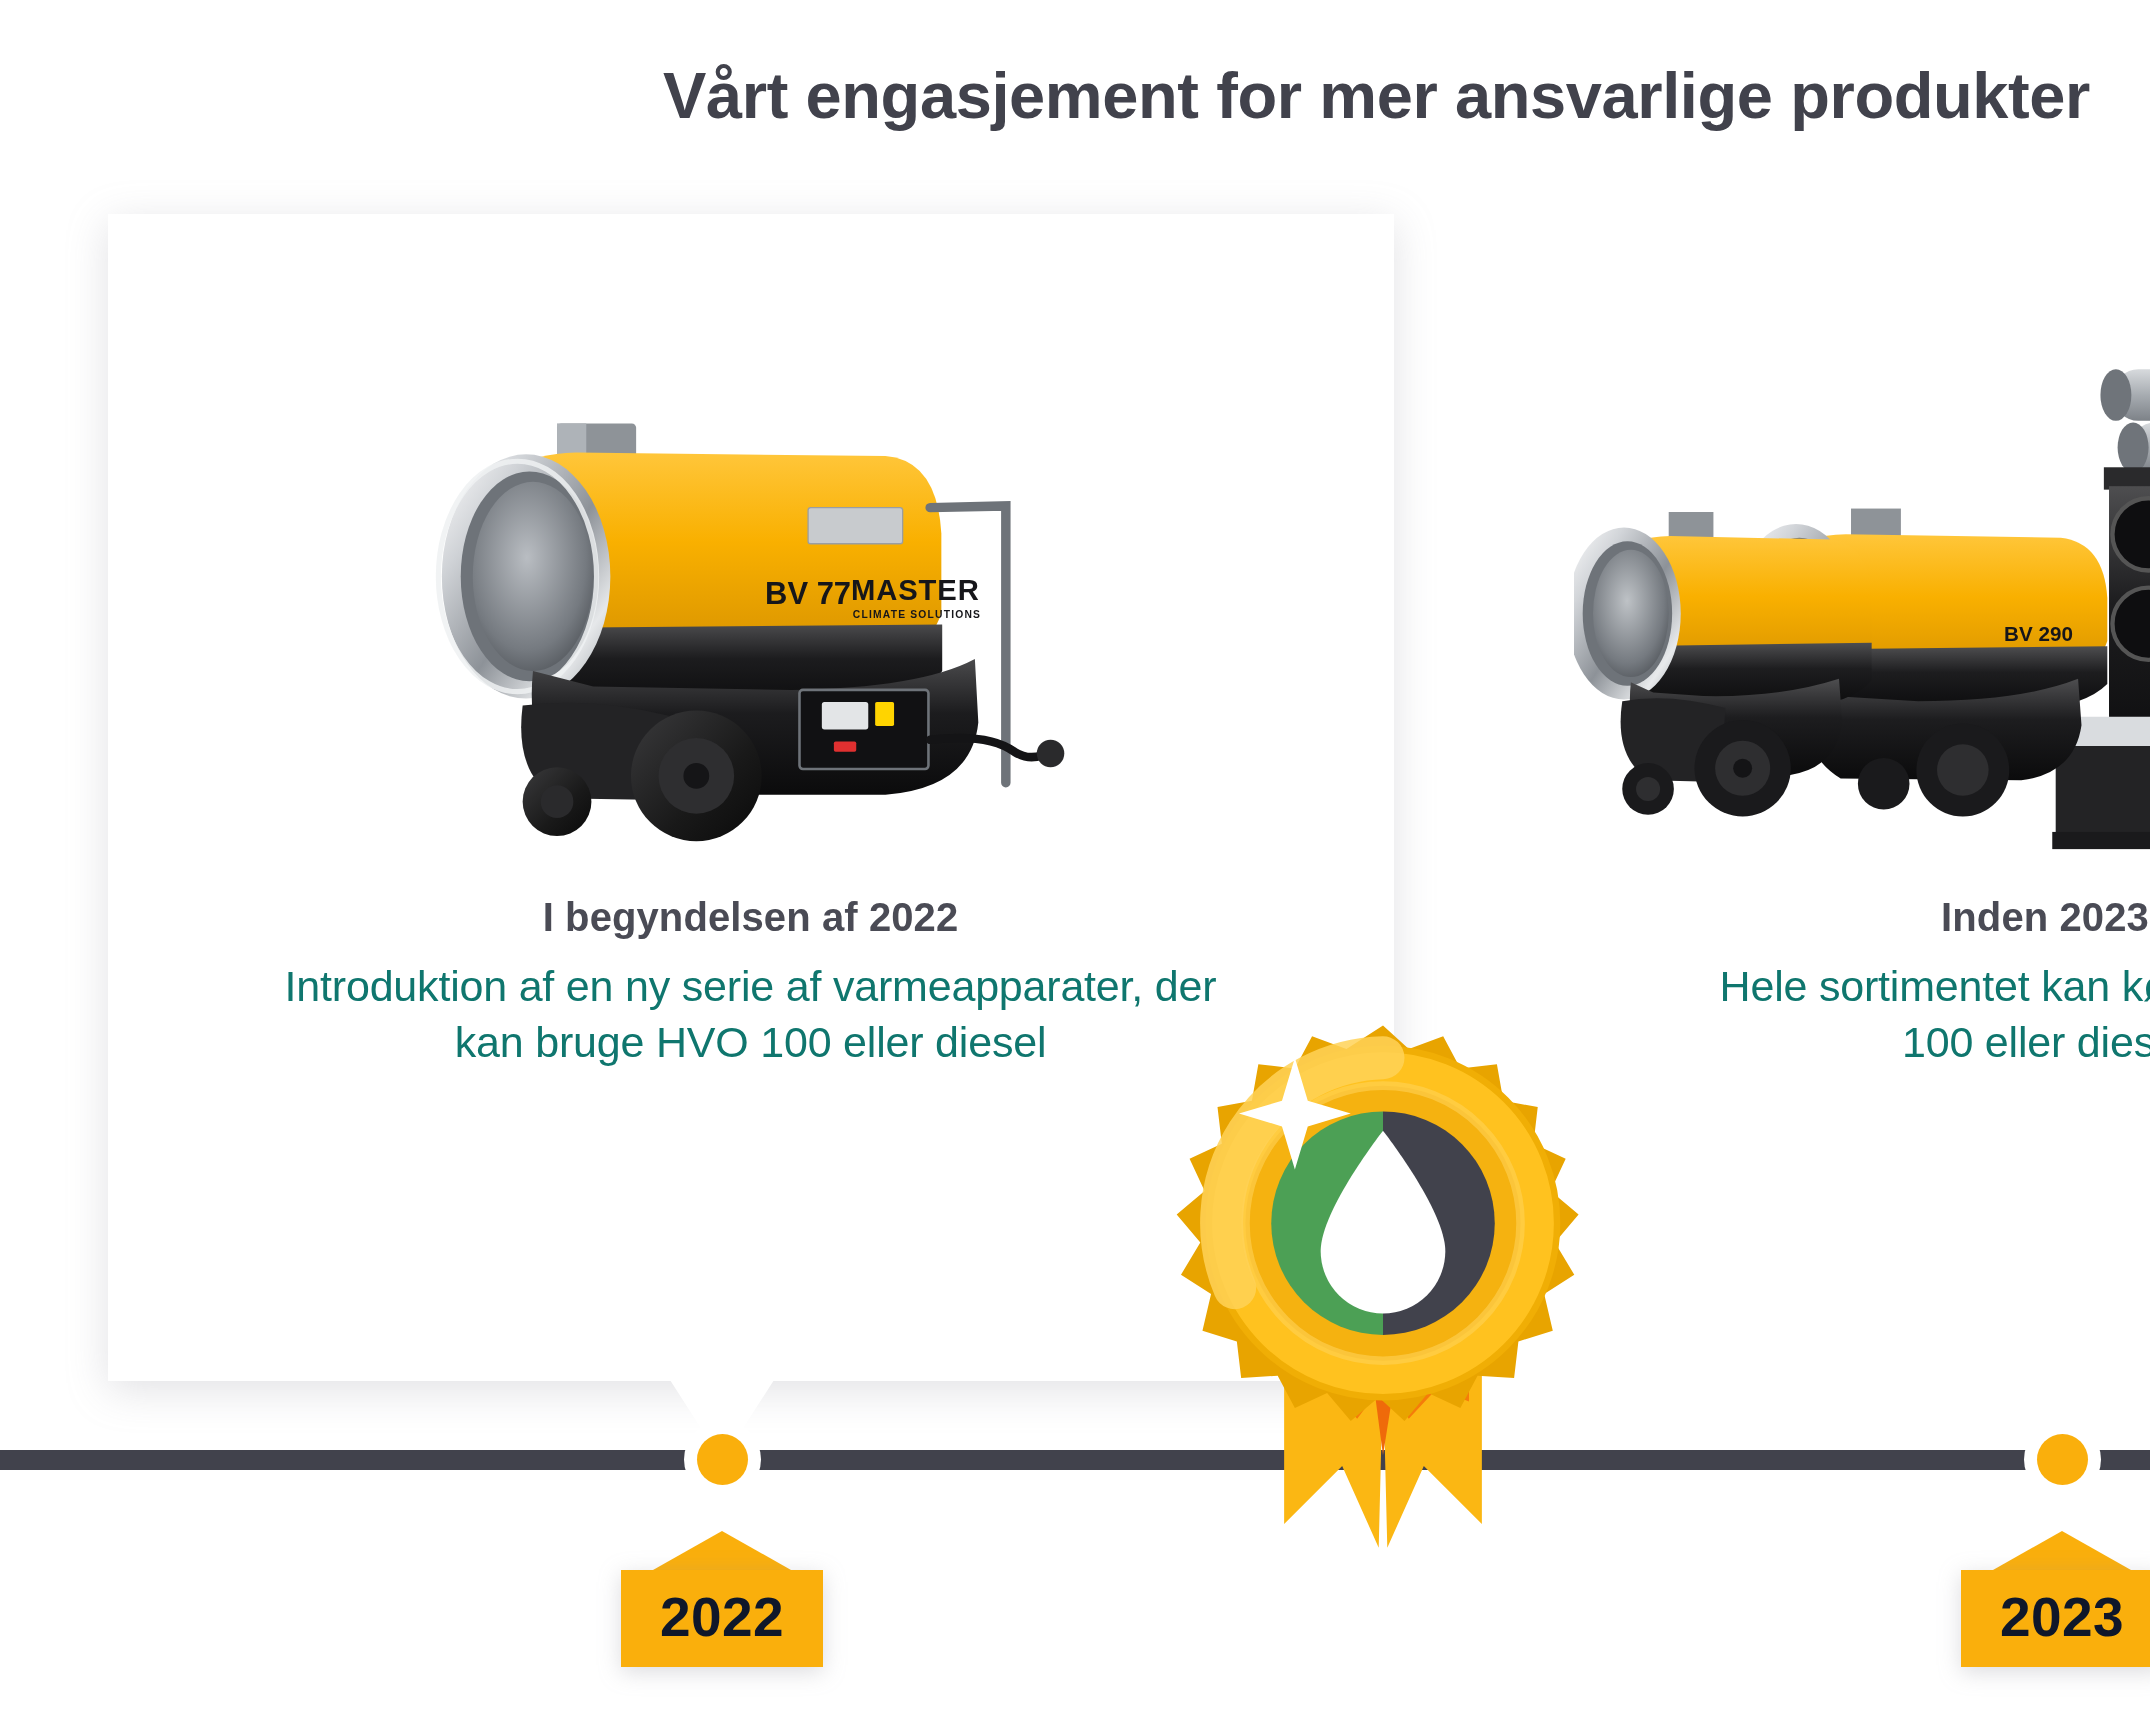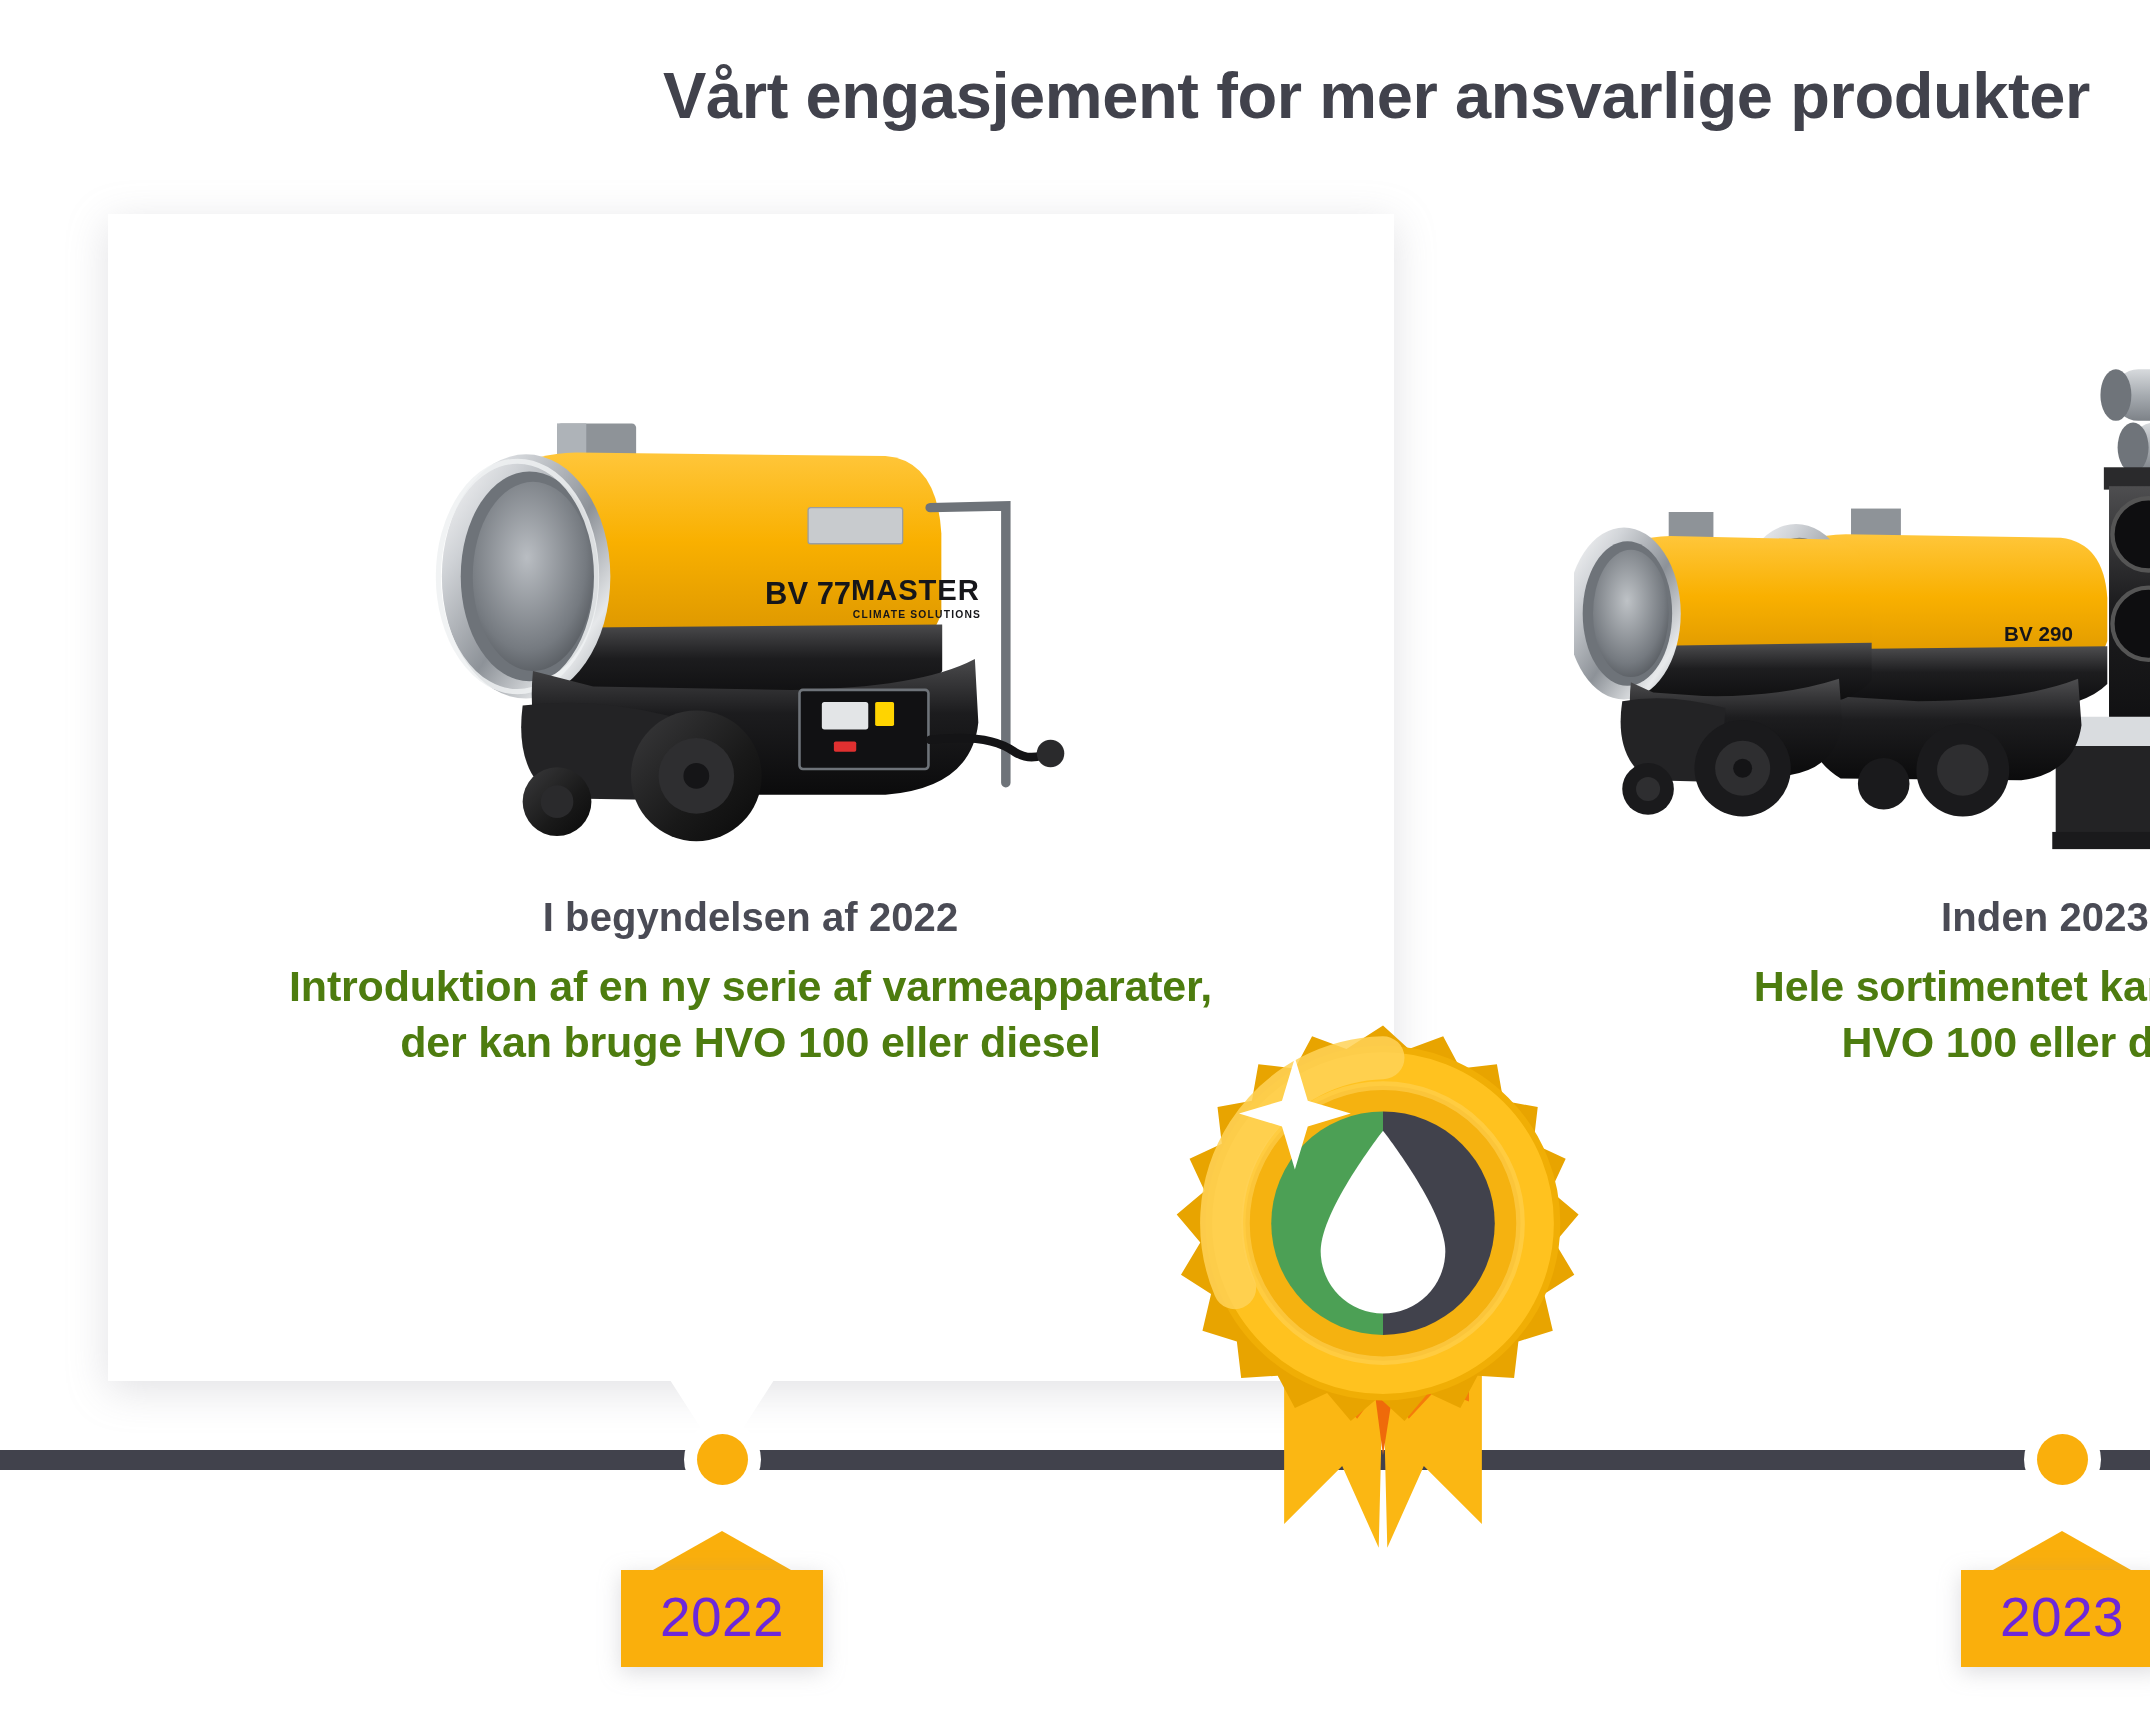--- a/index.html
+++ b/index.html
@@ -46,21 +46,21 @@
 
   
   .card-text{position:absolute;text-align:center;}
   #text-left{left:129px;top:895px;width:1243px;}
   #text-right{left:1471px;top:895px;width:1148px;}
   .eyebrow{
     font-size:40px;font-weight:700;color:#4A4B55;line-height:1.12;
     margin:0 0 19px 0;letter-spacing:0.1px;
   }
   .headline{
-    font-size:43px;font-weight:bold;color:#4d7c0f;line-height:1.30;
+    font-size:43px;font-weight:normal;color:#0f766e;line-height:1.30;
     margin:0;letter-spacing:-0.2px;
   }
   #text-left .headline{padding:0 142px;}
   #text-right .headline{padding:0 232px;}
 
   
   #timeline{
     position:absolute;left:0;top:1450px;width:2753px;height:20px;
     background:#41424C;
   }
@@ -72,22 +72,22 @@
   #node-2023{left:2037px;top:1434px;}
 
   
   .year-badge{position:absolute;width:202px;}
   .year-arrow{
     width:0;height:0;margin:0 auto;
     border-left:69px solid transparent;border-right:69px solid transparent;
     border-bottom:39px solid #FAAF0C;
   }
   .year-box{
-    background:#FAAF0C;color:#6d28d9;text-align:center;
-    font-size:55px;font-weight:normal;letter-spacing:0.4px;
+    background:#FAAF0C;color:#0f172a;text-align:center;
+    font-size:55px;font-weight:bold;letter-spacing:0.4px;
     padding:20px 0 22.4px 0;line-height:1;
     filter:drop-shadow(0 5.2px 11.2px rgba(140,140,150,.30));
   }
   #badge-2022{left:621px;top:1531px;}
   #badge-2023{left:1961px;top:1531px;}
 
   
   #medal{position:absolute;left:1157px;top:1019px;width:452px;height:576px;}
   #medal svg{width:100%;height:100%;display:block;}
 </style>

